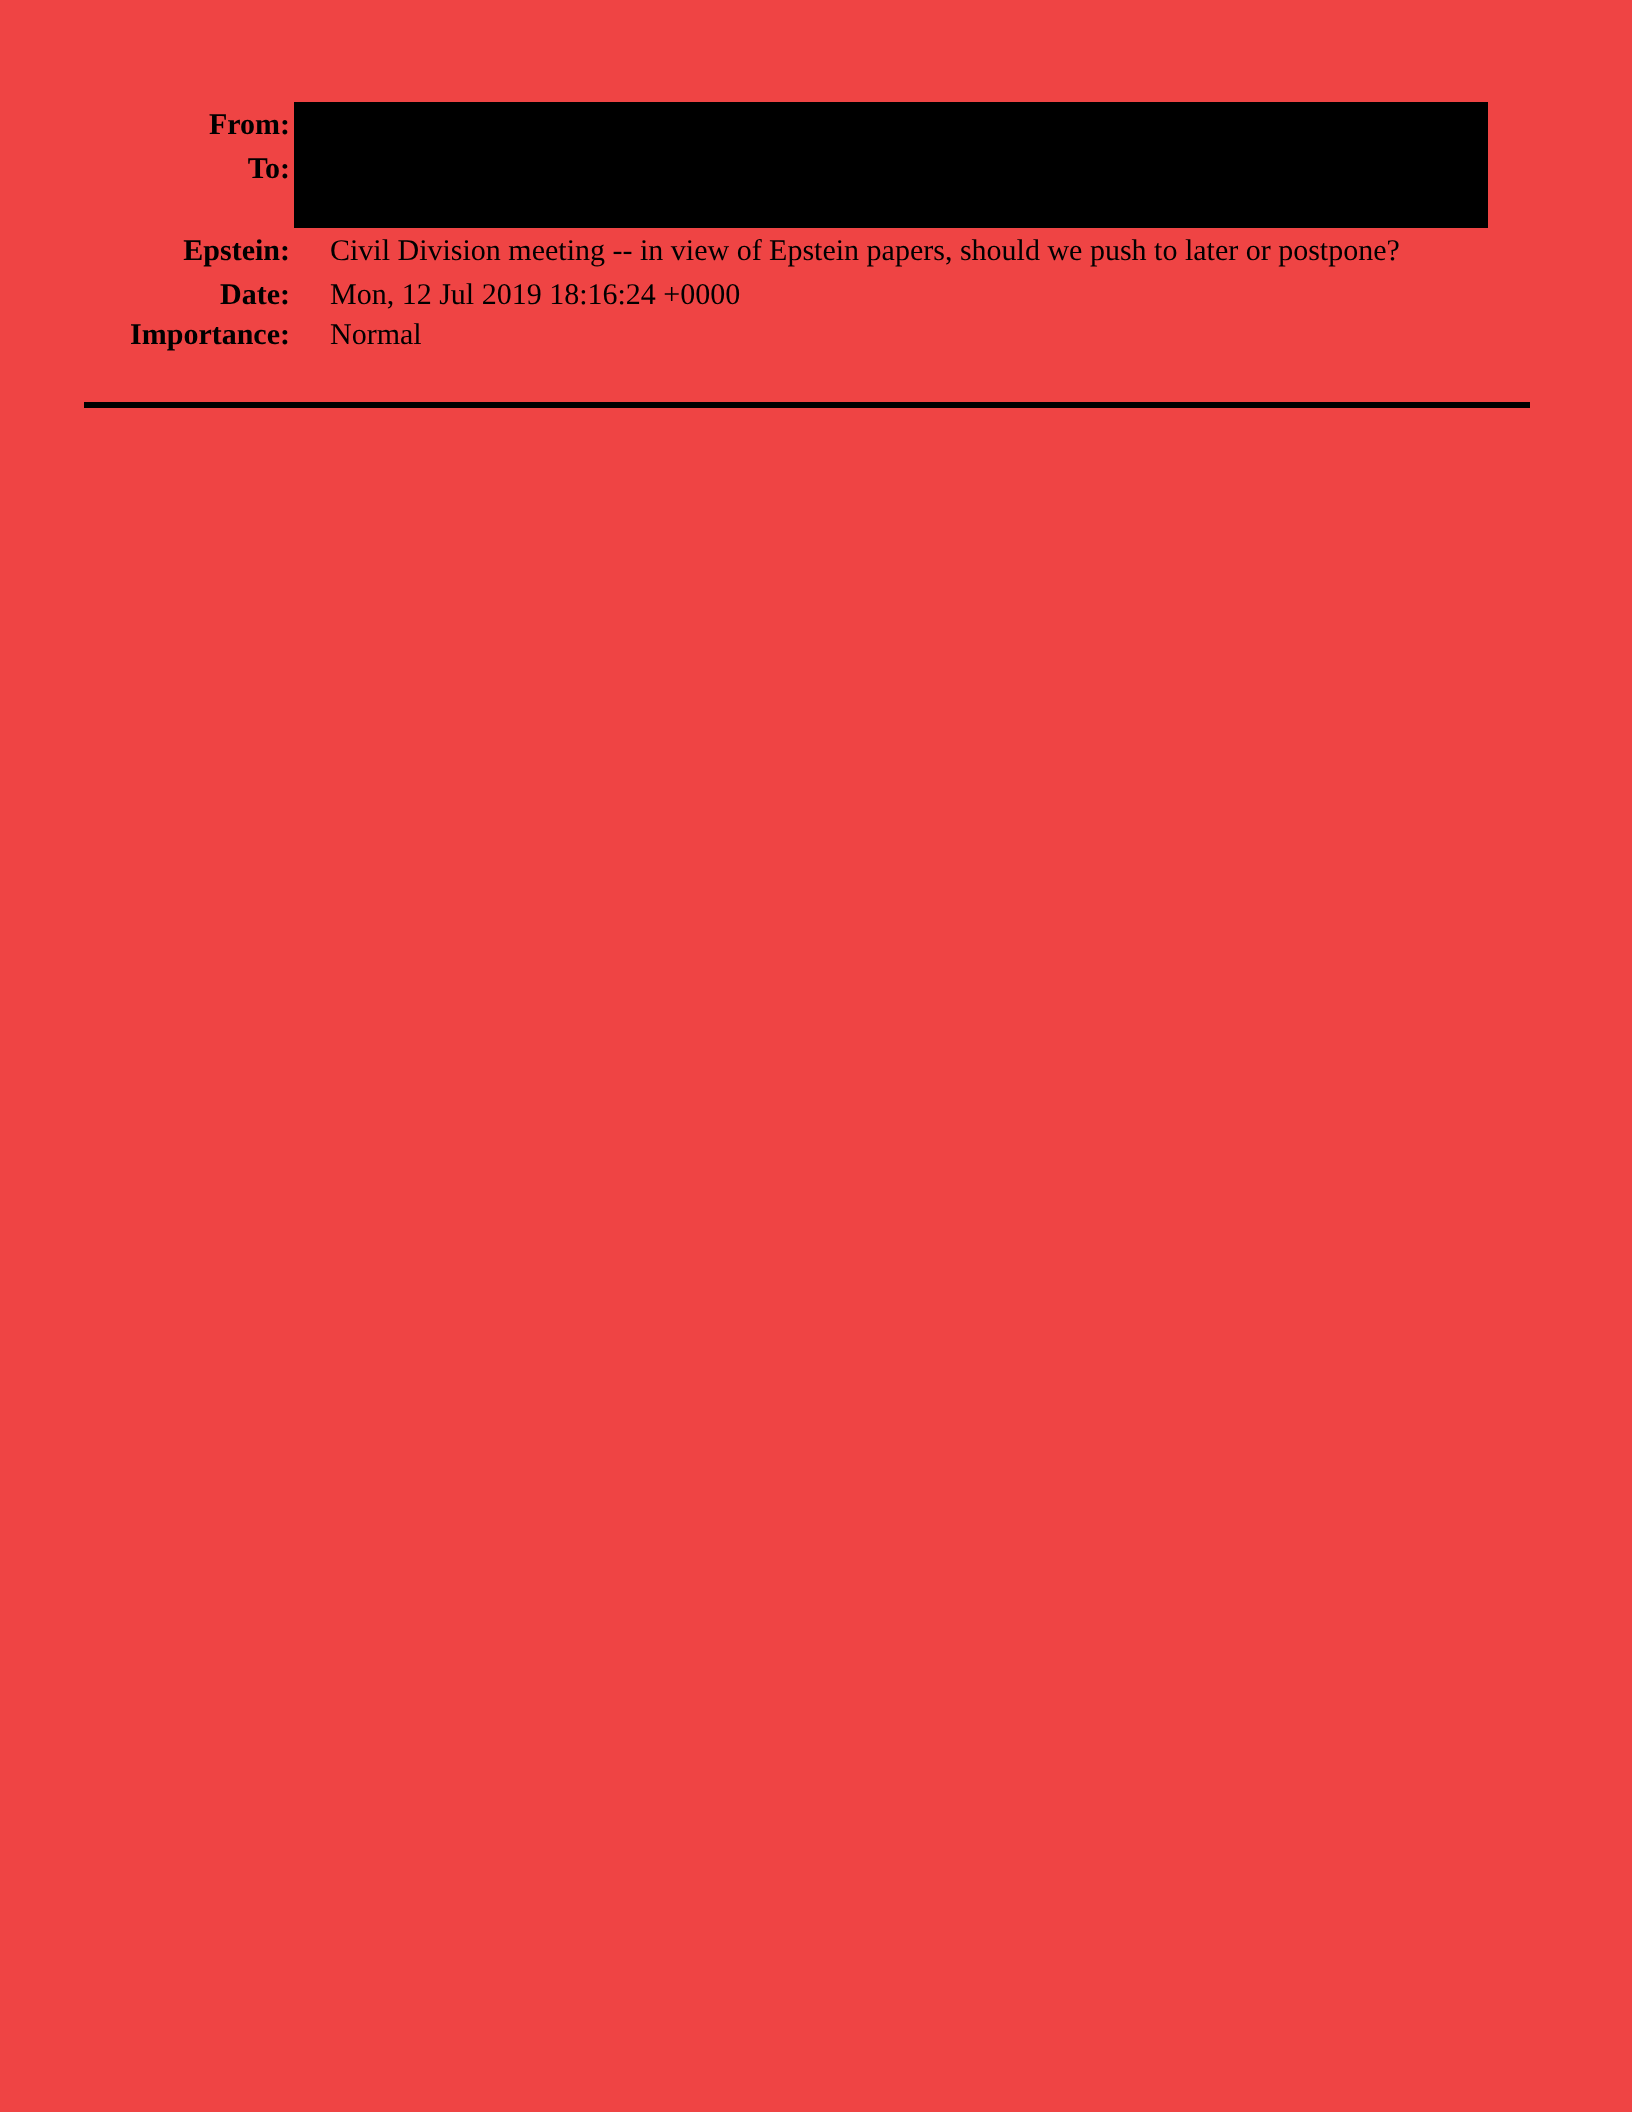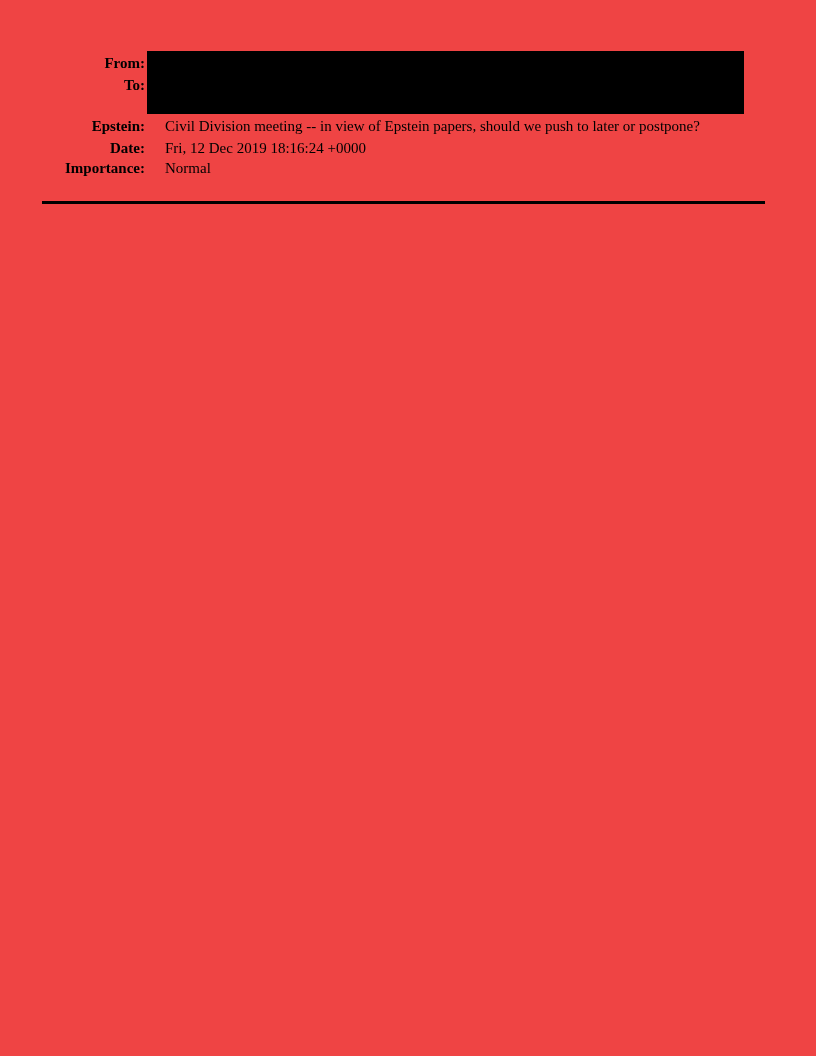--- a/index.html
+++ b/index.html
@@ -75,21 +75,21 @@
     <span class="hdr-label">To:</span><span class="hdr-value"></span>
   </div>
 
   <div class="redaction-bar"></div>
 
   <div class="hdr-row" style="top:118px">
     <span class="hdr-label">Epstein:</span><span class="hdr-value">Civil Division meeting -- in view of Epstein papers, should we push to later or postpone?</span>
   </div>
 
   <div class="hdr-row" style="top:140px">
-    <span class="hdr-label">Date:</span><span class="hdr-value">Fri, 12 Dec 2019 18:16:24 +0000</span>
+    <span class="hdr-label">Date:</span><span class="hdr-value">Mon, 12 Jul 2019 18:16:24 +0000</span>
   </div>
 
   <div class="hdr-row" style="top:160px">
     <span class="hdr-label">Importance:</span><span class="hdr-value">Normal</span>
   </div>
 
   <div class="header-rule"></div>
 
   <div class="email-body"></div>
 

